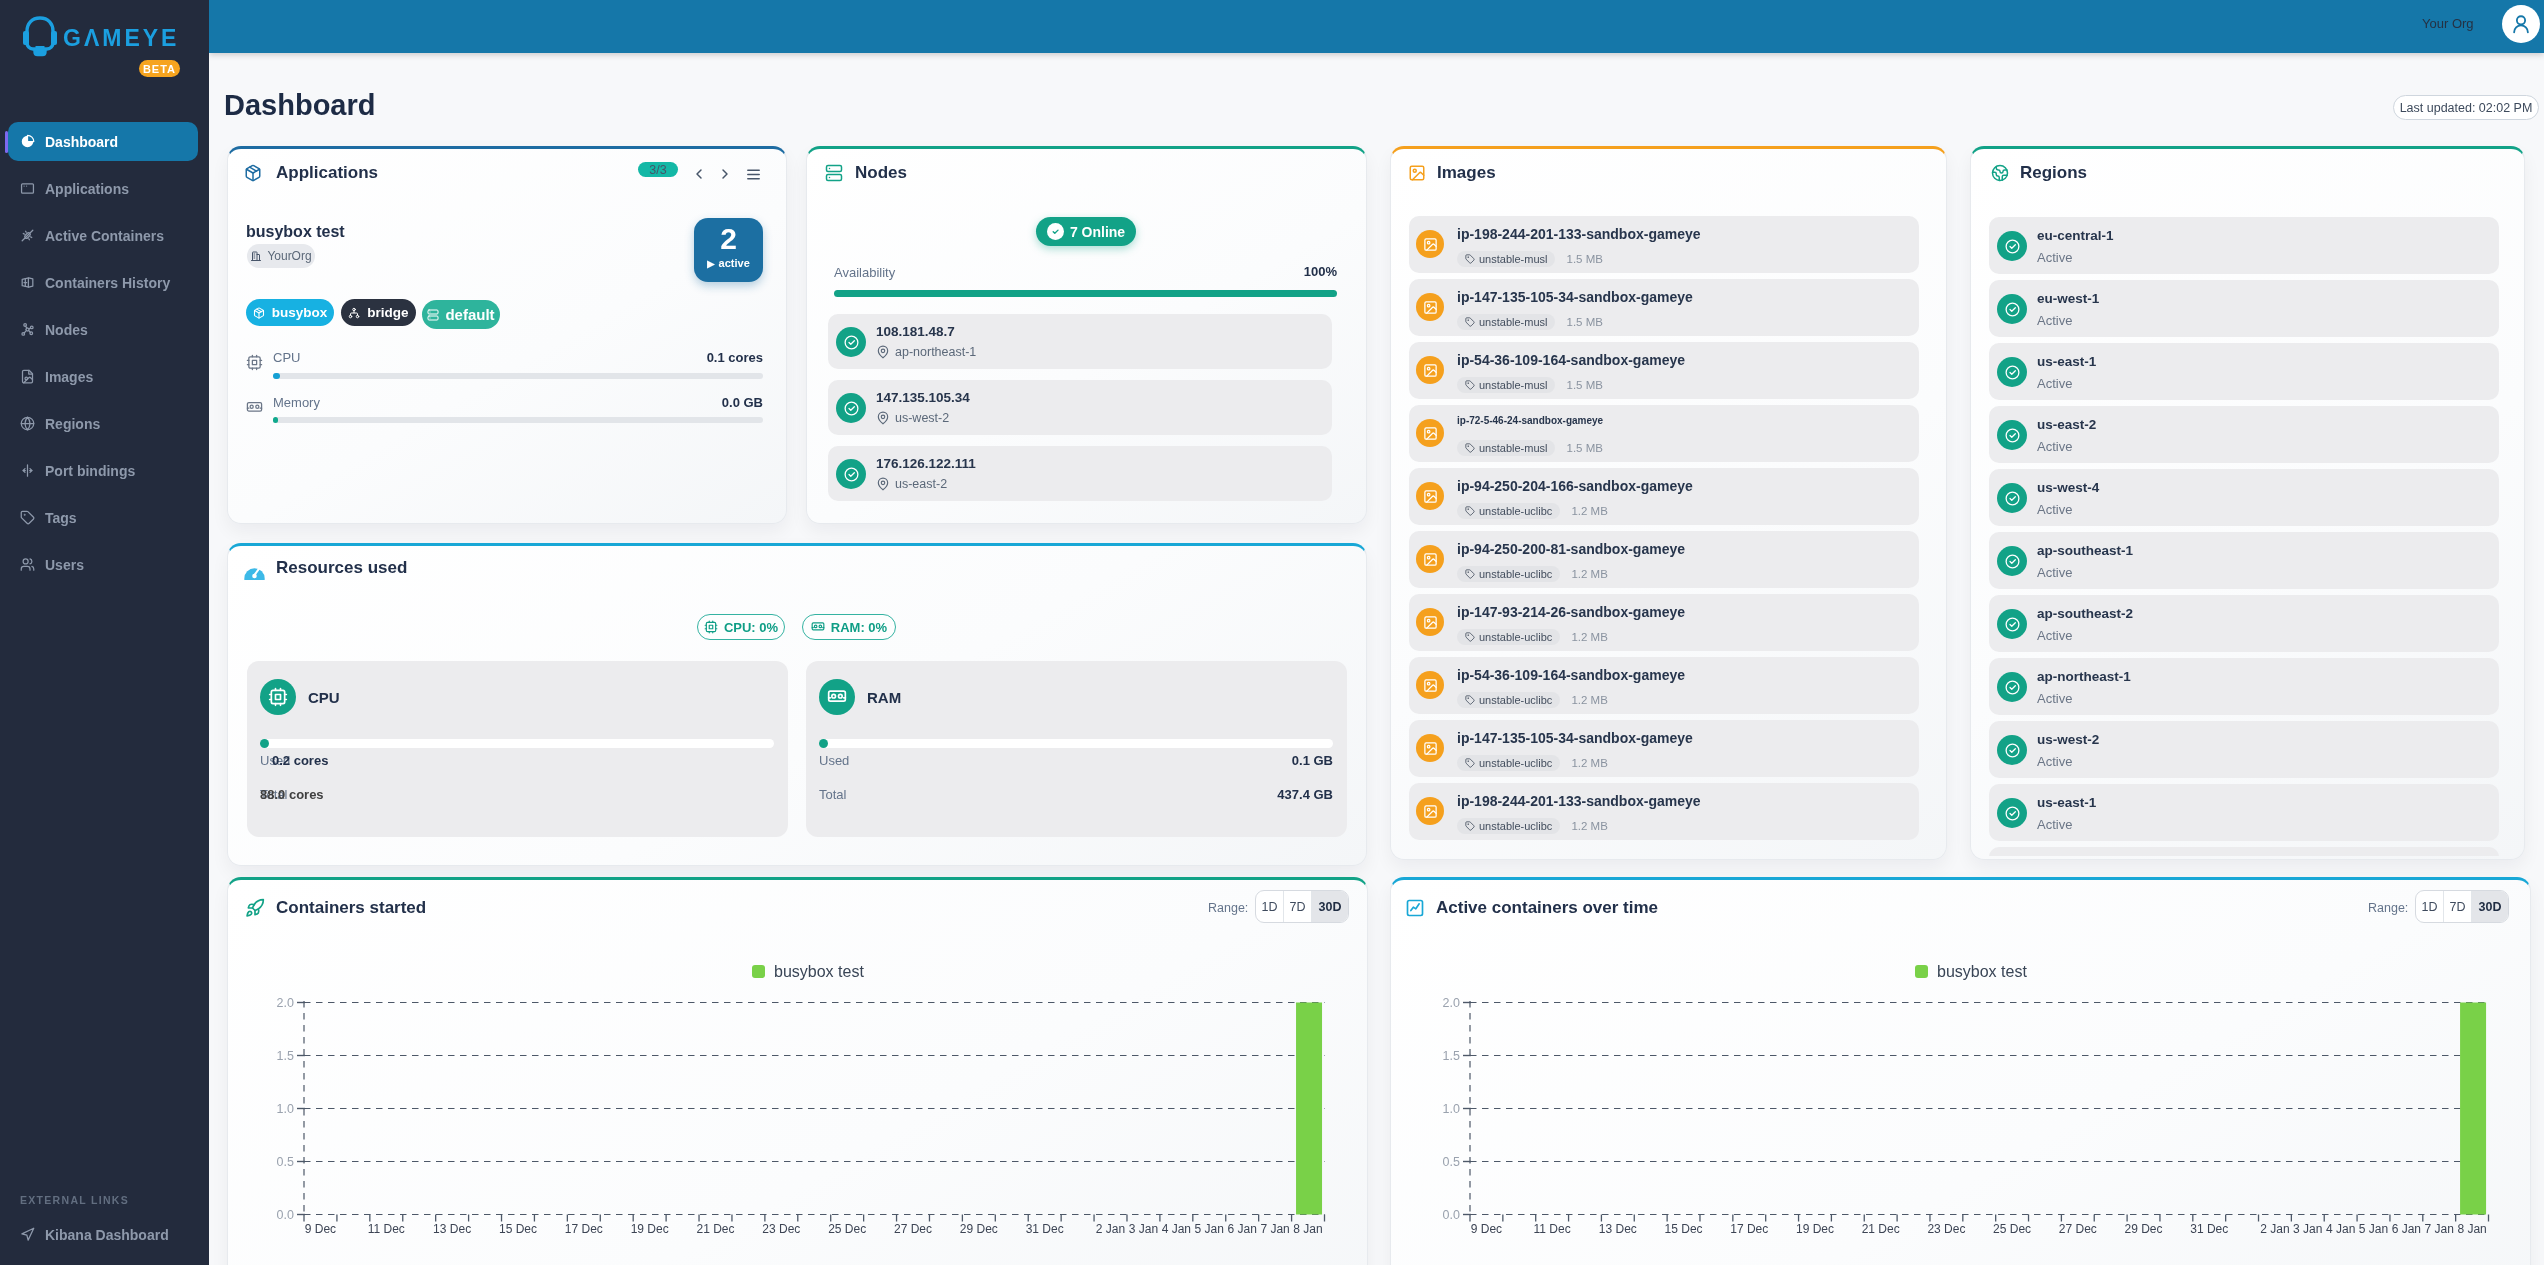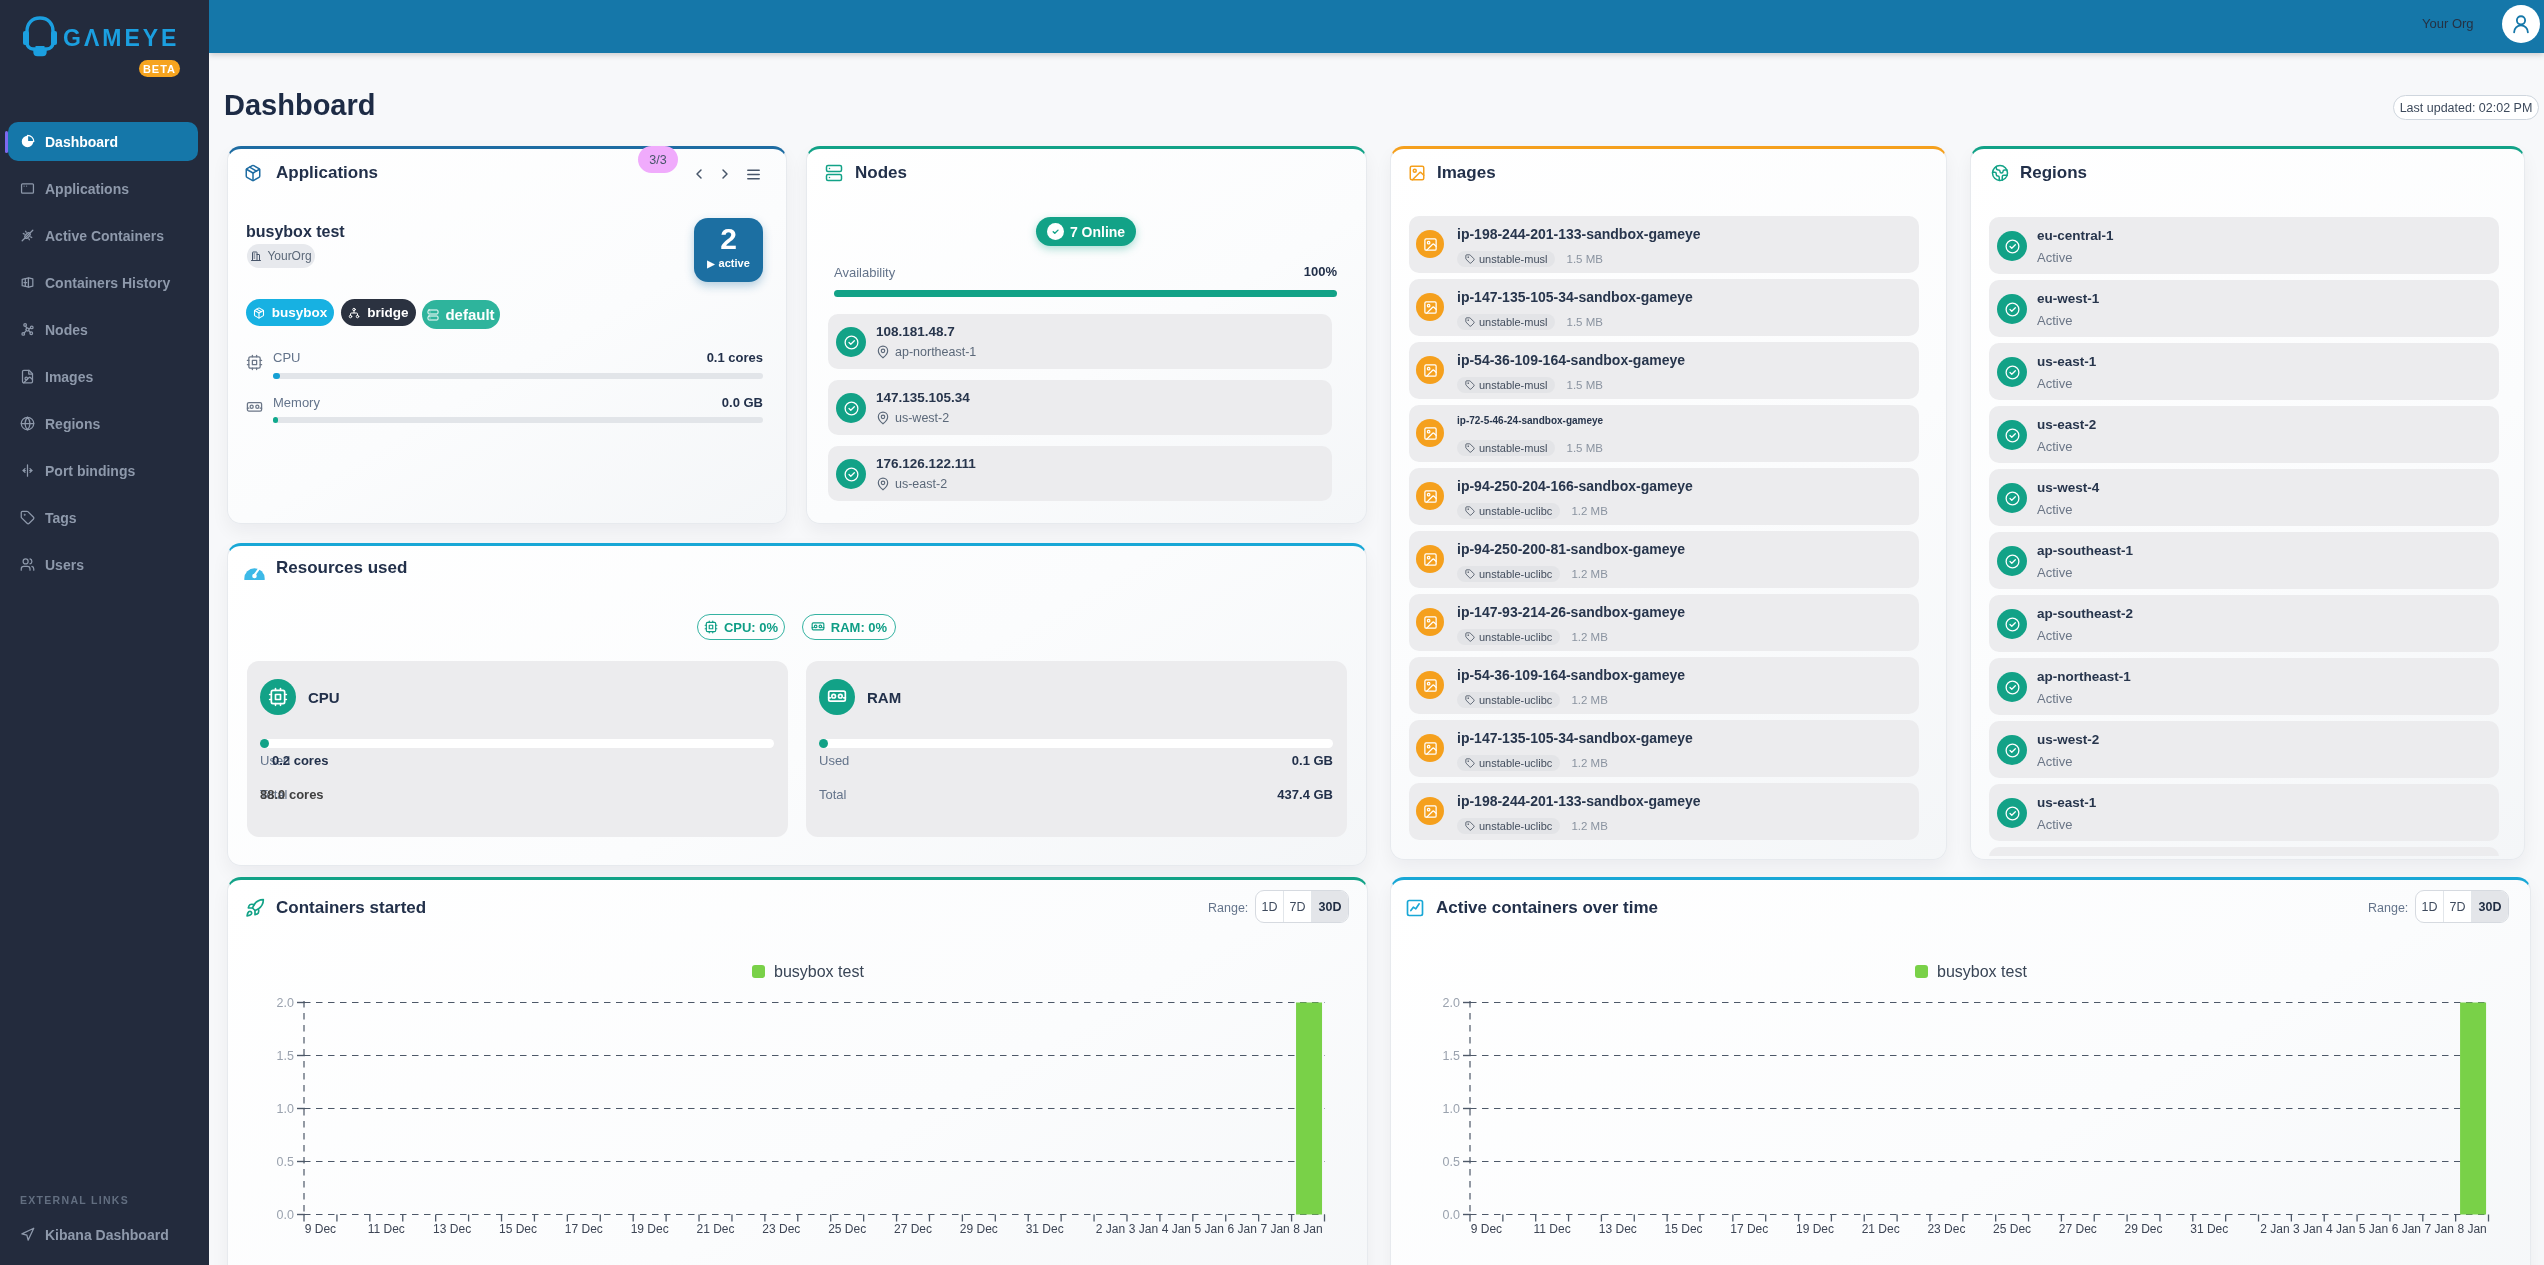--- a/index.html
+++ b/index.html
@@ -143,21 +143,21 @@
 <div class="abs" style="left:224px;top:89px;font-size:29px;font-weight:700;color:#1d2b45;">Dashboard</div>
 <div class="abs pill" style="left:2393px;top:95px;width:146px;height:25px;background:#fff;border:1px solid #cfd6de;color:#3d4a5c;font-size:12.5px;">Last updated: 02:02 PM</div>
 <div class="card" style="left:227px;top:146px;width:560px;height:378px;border-top-color:#1e6ca2;"></div>
 <div class="abs" style="left:244px;top:164px;"><svg class="" width="18" height="18" viewBox="0 0 24 24" fill="none" stroke="#1e6ca2" stroke-width="2" stroke-linecap="round" stroke-linejoin="round">
       <path d="M21 8a2 2 0 0 0-1-1.73l-7-4a2 2 0 0 0-2 0l-7 4A2 2 0 0 0 3 8v8a2 2 0 0 0 1 1.73l7 4a2 2 0 0 0 2 0l7-4A2 2 0 0 0 21 16Z"></path>
       <path d="m3.3 7 8.7 5 8.7-5"></path>
       <path d="M12 22V12"></path>
       <path d="m7.5 4.27 9 5.15"></path>
     </svg></div>
 <div class="ct" style="left:276px;top:163px;">Applications</div>
-<div class="abs pill" style="left:638px;top:146px;width:40px;height:27px;background:#f0abfc;color:#475569;font-size:12.5px;">3/3</div>
+<div class="abs pill" style="left:638px;top:162px;width:40px;height:15px;background:#14b8a6;color:#475569;font-size:12.5px;">3/3</div>
 <div class="abs" style="left:691px;top:166px;color:#475569;"><svg class="" width="16" height="16" viewBox="0 0 24 24" fill="none" stroke="#475569" stroke-width="2.2" stroke-linecap="round" stroke-linejoin="round">
       <path d="m15 18-6-6 6-6"></path>
     </svg></div>
 <div class="abs" style="left:717px;top:166px;color:#475569;"><svg class="" width="16" height="16" viewBox="0 0 24 24" fill="none" stroke="#475569" stroke-width="2.2" stroke-linecap="round" stroke-linejoin="round">
       <path d="m9 18 6-6-6-6"></path>
     </svg></div>
 <div class="abs" style="left:745px;top:166px;"><svg class="" width="17" height="17" viewBox="0 0 24 24" fill="none" stroke="#475569" stroke-width="2.2" stroke-linecap="round" stroke-linejoin="round">
       <path d="M4 6h16"></path>
       <path d="M4 12h16"></path>
       <path d="M4 18h16"></path>

